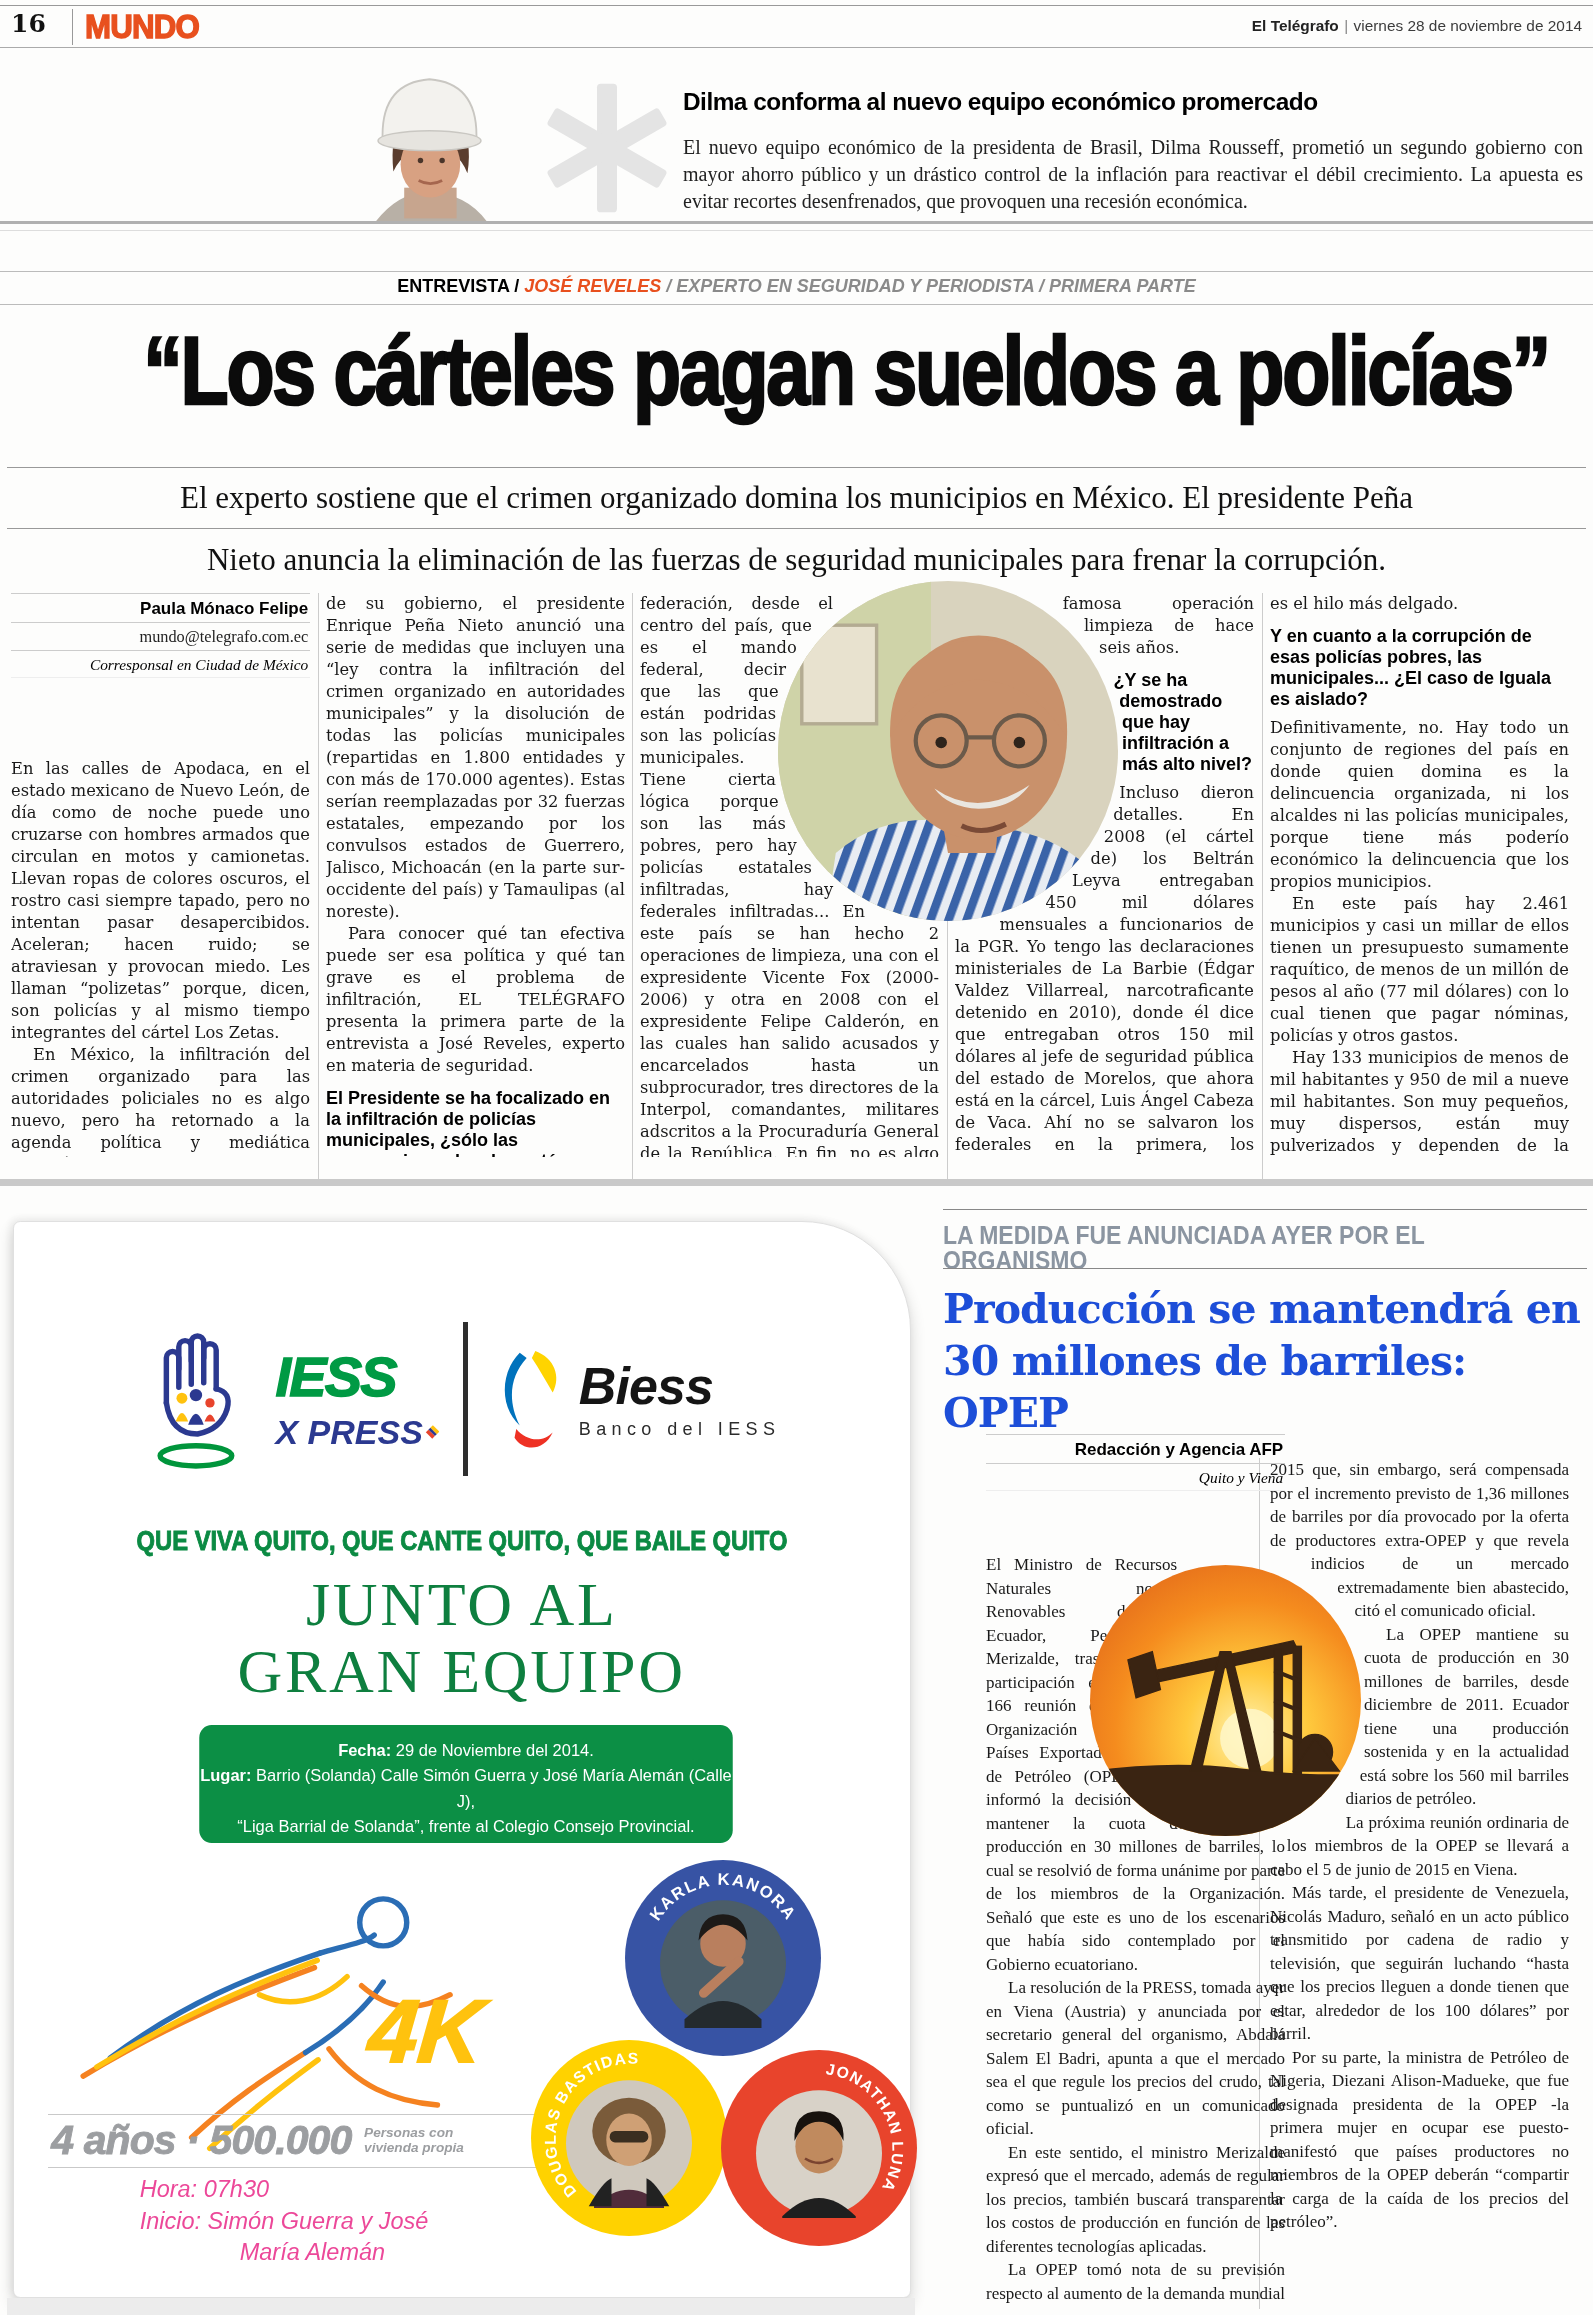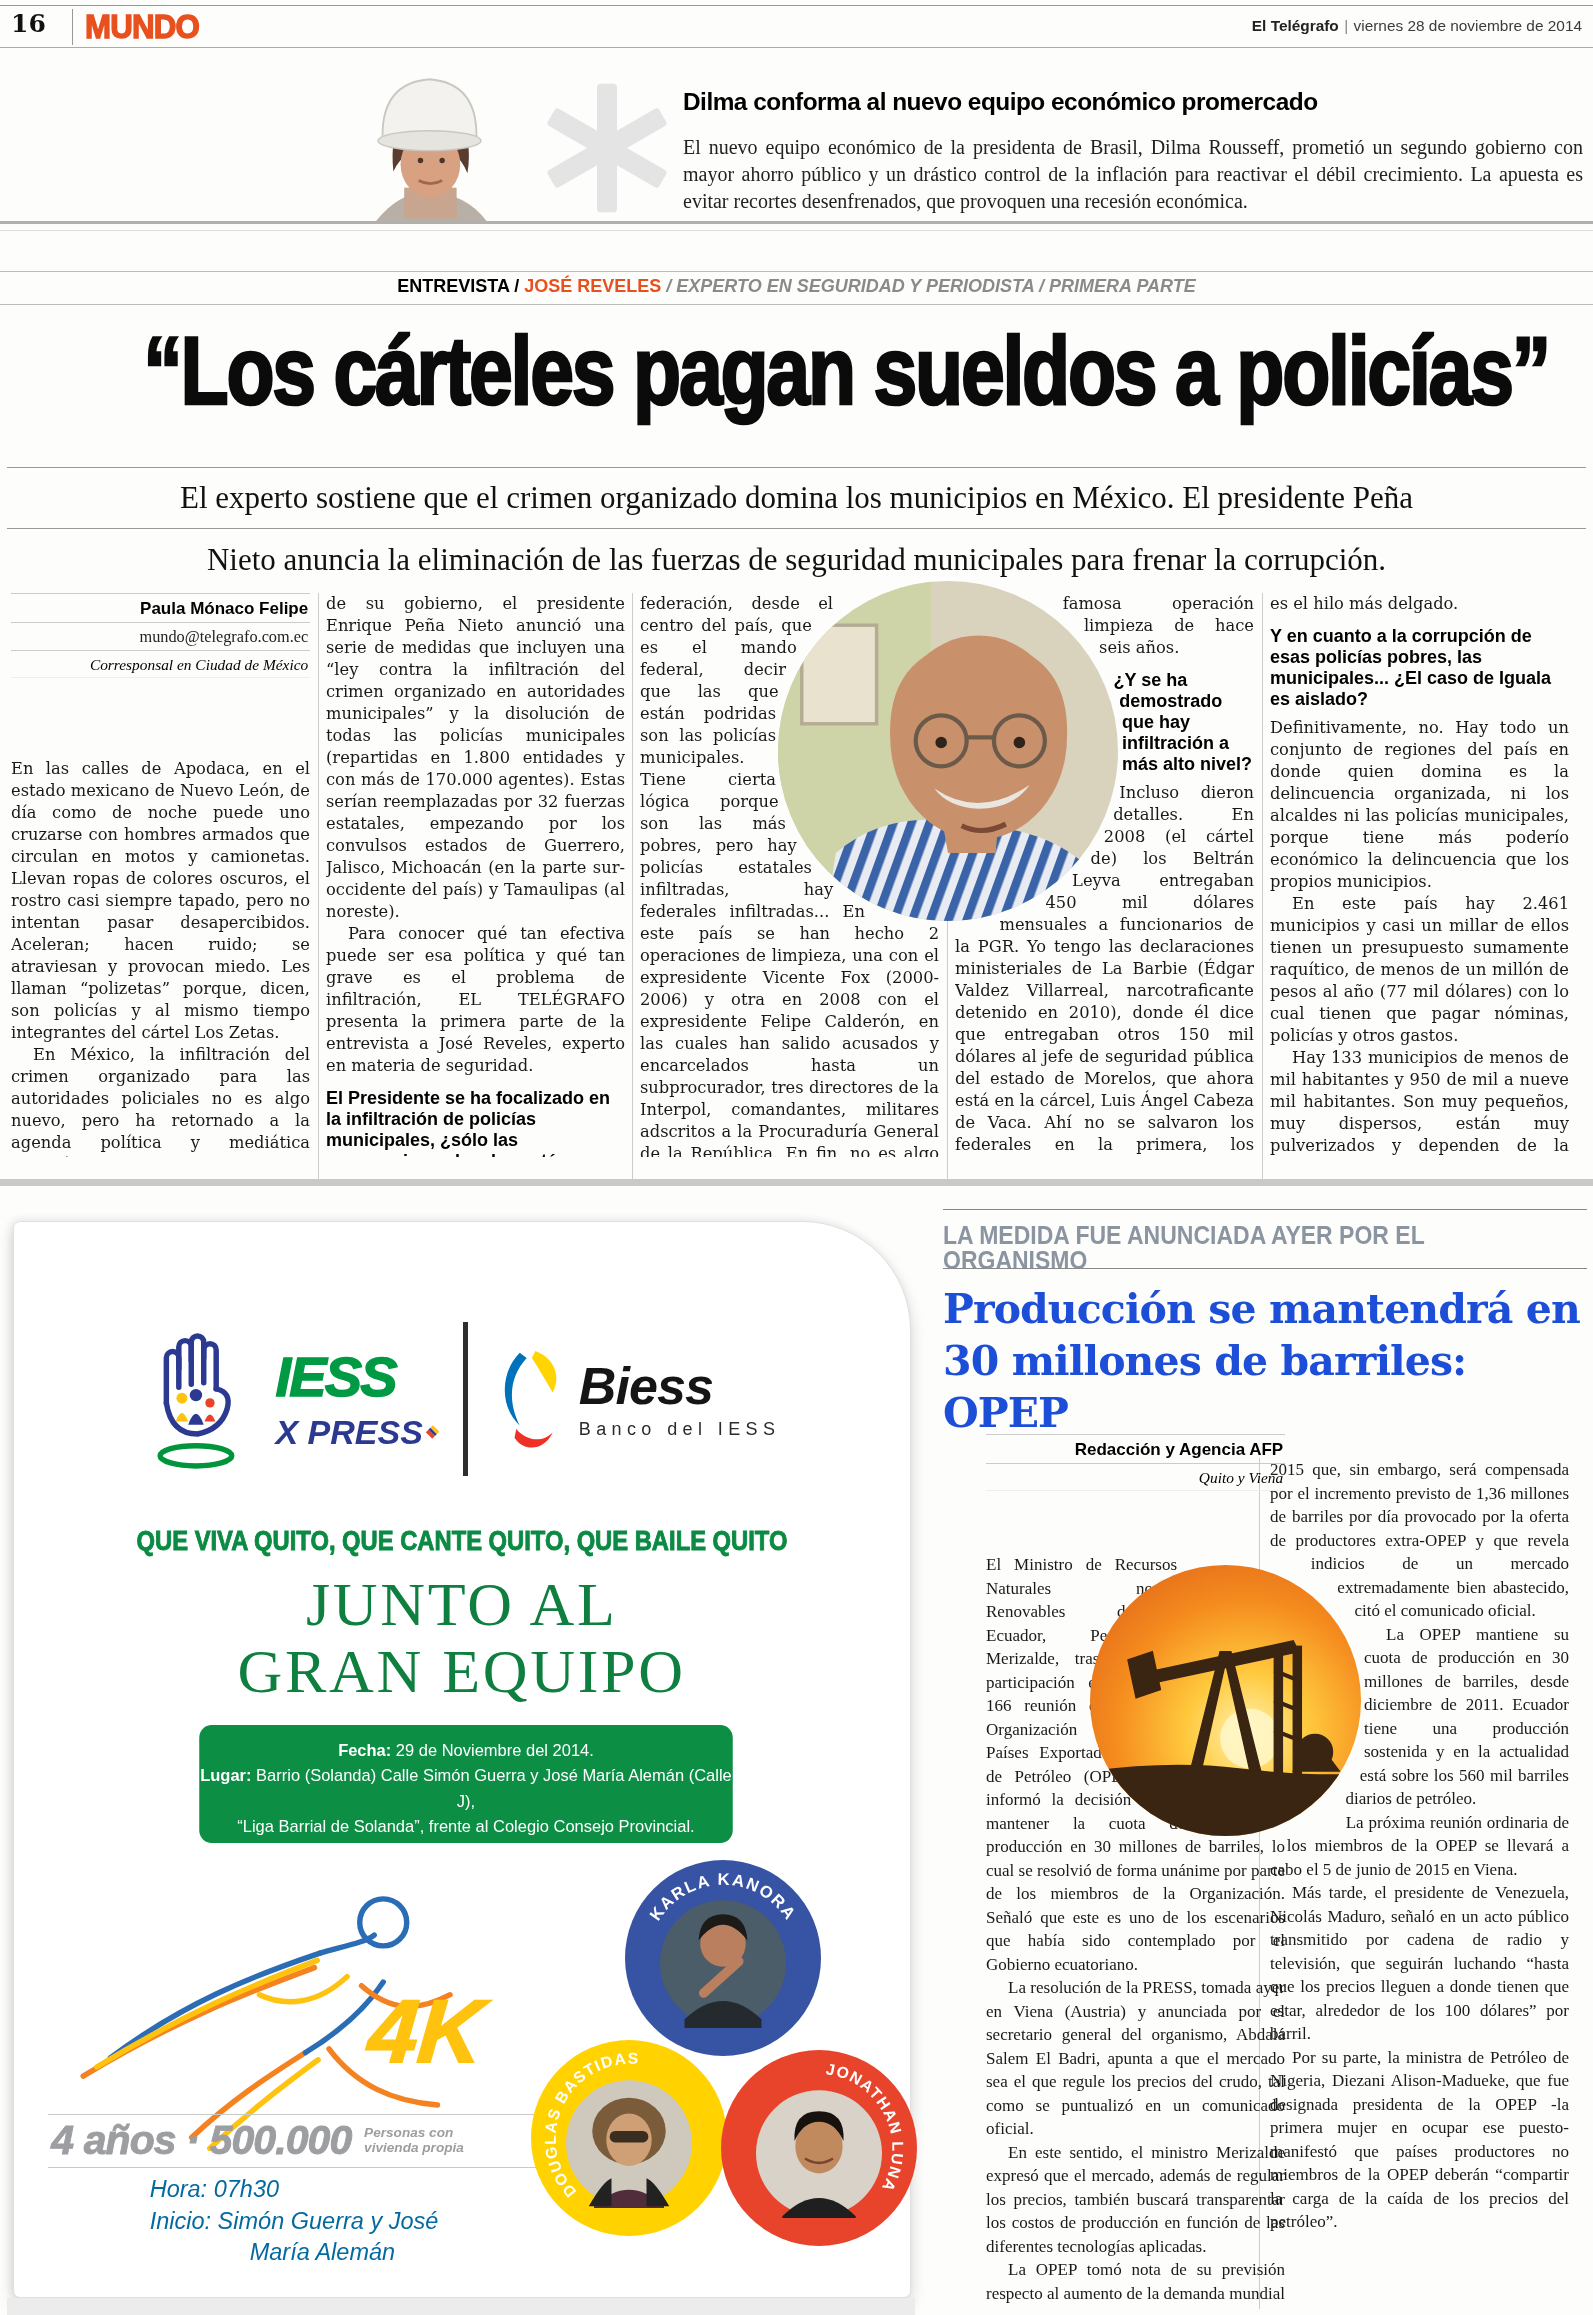--- a/index.html
+++ b/index.html
@@ -18,21 +18,21 @@
   .paperdate b{font-weight:700;color:#222;}
   .paperdate .sep{color:#888;padding:0 5.4px;}
 
   
   .brief-head{top:89px;left:683px;width:905px;font:700 24.4px/1.1 "Liberation Sans",sans-serif;color:#000;letter-spacing:-0.5px;}
   .brief-body{top:134px;left:683px;width:900px;font:20px/27px "Liberation Serif",serif;color:#222;text-align:justify;}
 
   
   .kicker{top:277px;left:0;width:1593px;text-align:center;font:700 18px/1 "Liberation Sans",sans-serif;letter-spacing:0;}
   .kicker .k-label{color:#000;}
-  .kicker .k-name{color:#e8501e;}
+  .kicker .k-name{color:#e8501e;font-style:italic;}
   .kicker .k-rest{color:#8a8a8a;font-style:italic;font-weight:700;}
   .headline{top:318px;left:0;width:1593px;text-align:center;white-space:nowrap;
             font:700 96px/1.1 "Liberation Sans",sans-serif;color:#0b0b0b;letter-spacing:-2.7px;
             -webkit-text-stroke:2.7px #0b0b0b;transform:scaleX(.82);transform-origin:center;}
   .deck{left:0;width:1593px;text-align:center;font:31px/1.2 "Liberation Serif",serif;color:#111;}
   .deck1{top:479px;} .deck2{top:541px;}
 
   
   .col{position:absolute;width:299px;overflow:hidden;}
   .story-col{top:593px;height:564px;}
@@ -75,21 +75,21 @@
              color:#fff;text-align:center;font:17px/1.5 "Liberation Sans",sans-serif;padding-top:12.7px;box-sizing:border-box;
              transform:scaleX(.97);}
   .green-bar b{font-weight:700;}
   .runner{position:absolute;top:644px;left:33px;}
   .fourk{position:absolute;top:765px;left:355px;font:italic 700 89px/1 "Liberation Sans",sans-serif;color:#ffc20e;
          -webkit-text-stroke:1.8px #ffc20e;transform:skewX(-5deg);}
   .stats{position:absolute;top:892px;left:34px;width:588px;border-top:1.8px solid #c9c9c9;border-bottom:1.8px solid #c9c9c9;
          display:flex;align-items:center;gap:12.7px;padding:5.4px 3.6px;box-sizing:border-box;}
   .stats-big{font:italic 700 41px/1 "Liberation Sans",sans-serif;color:#9c9ea1;-webkit-text-stroke:0.9px #9c9ea1;letter-spacing:-0.9px;}
   .stats-small{font:italic 700 13.6px/1.1 "Liberation Sans",sans-serif;color:#9c9ea1;}
-  .hora{position:absolute;top:952px;left:136px;font:italic 23.5px/1.35 "Liberation Sans",sans-serif;color:#0369a1;}
+  .hora{position:absolute;top:952px;left:126px;font:italic 23.5px/1.35 "Liberation Sans",sans-serif;color:#ec4899;}
   .hora .ind{padding-left:100px;}
   .artist{position:absolute;width:210px;height:210px;}
   .artist-karla{top:631px;left:604px;}
   .artist-douglas{top:811px;left:510px;}
   .artist-jonathan{top:821px;left:700px;}
 
   
   .opec-kicker{top:1223px;left:943px;width:644px;font:700 25px/1 "Liberation Sans",sans-serif;color:#8b95a1;
                letter-spacing:0;transform:scaleX(.92);transform-origin:left;}
   .opec-headline{top:1283px;left:943px;width:646px;font:700 41px/52px "DejaVu Serif",serif;color:#1d4ed8;letter-spacing:-0.9px;}

